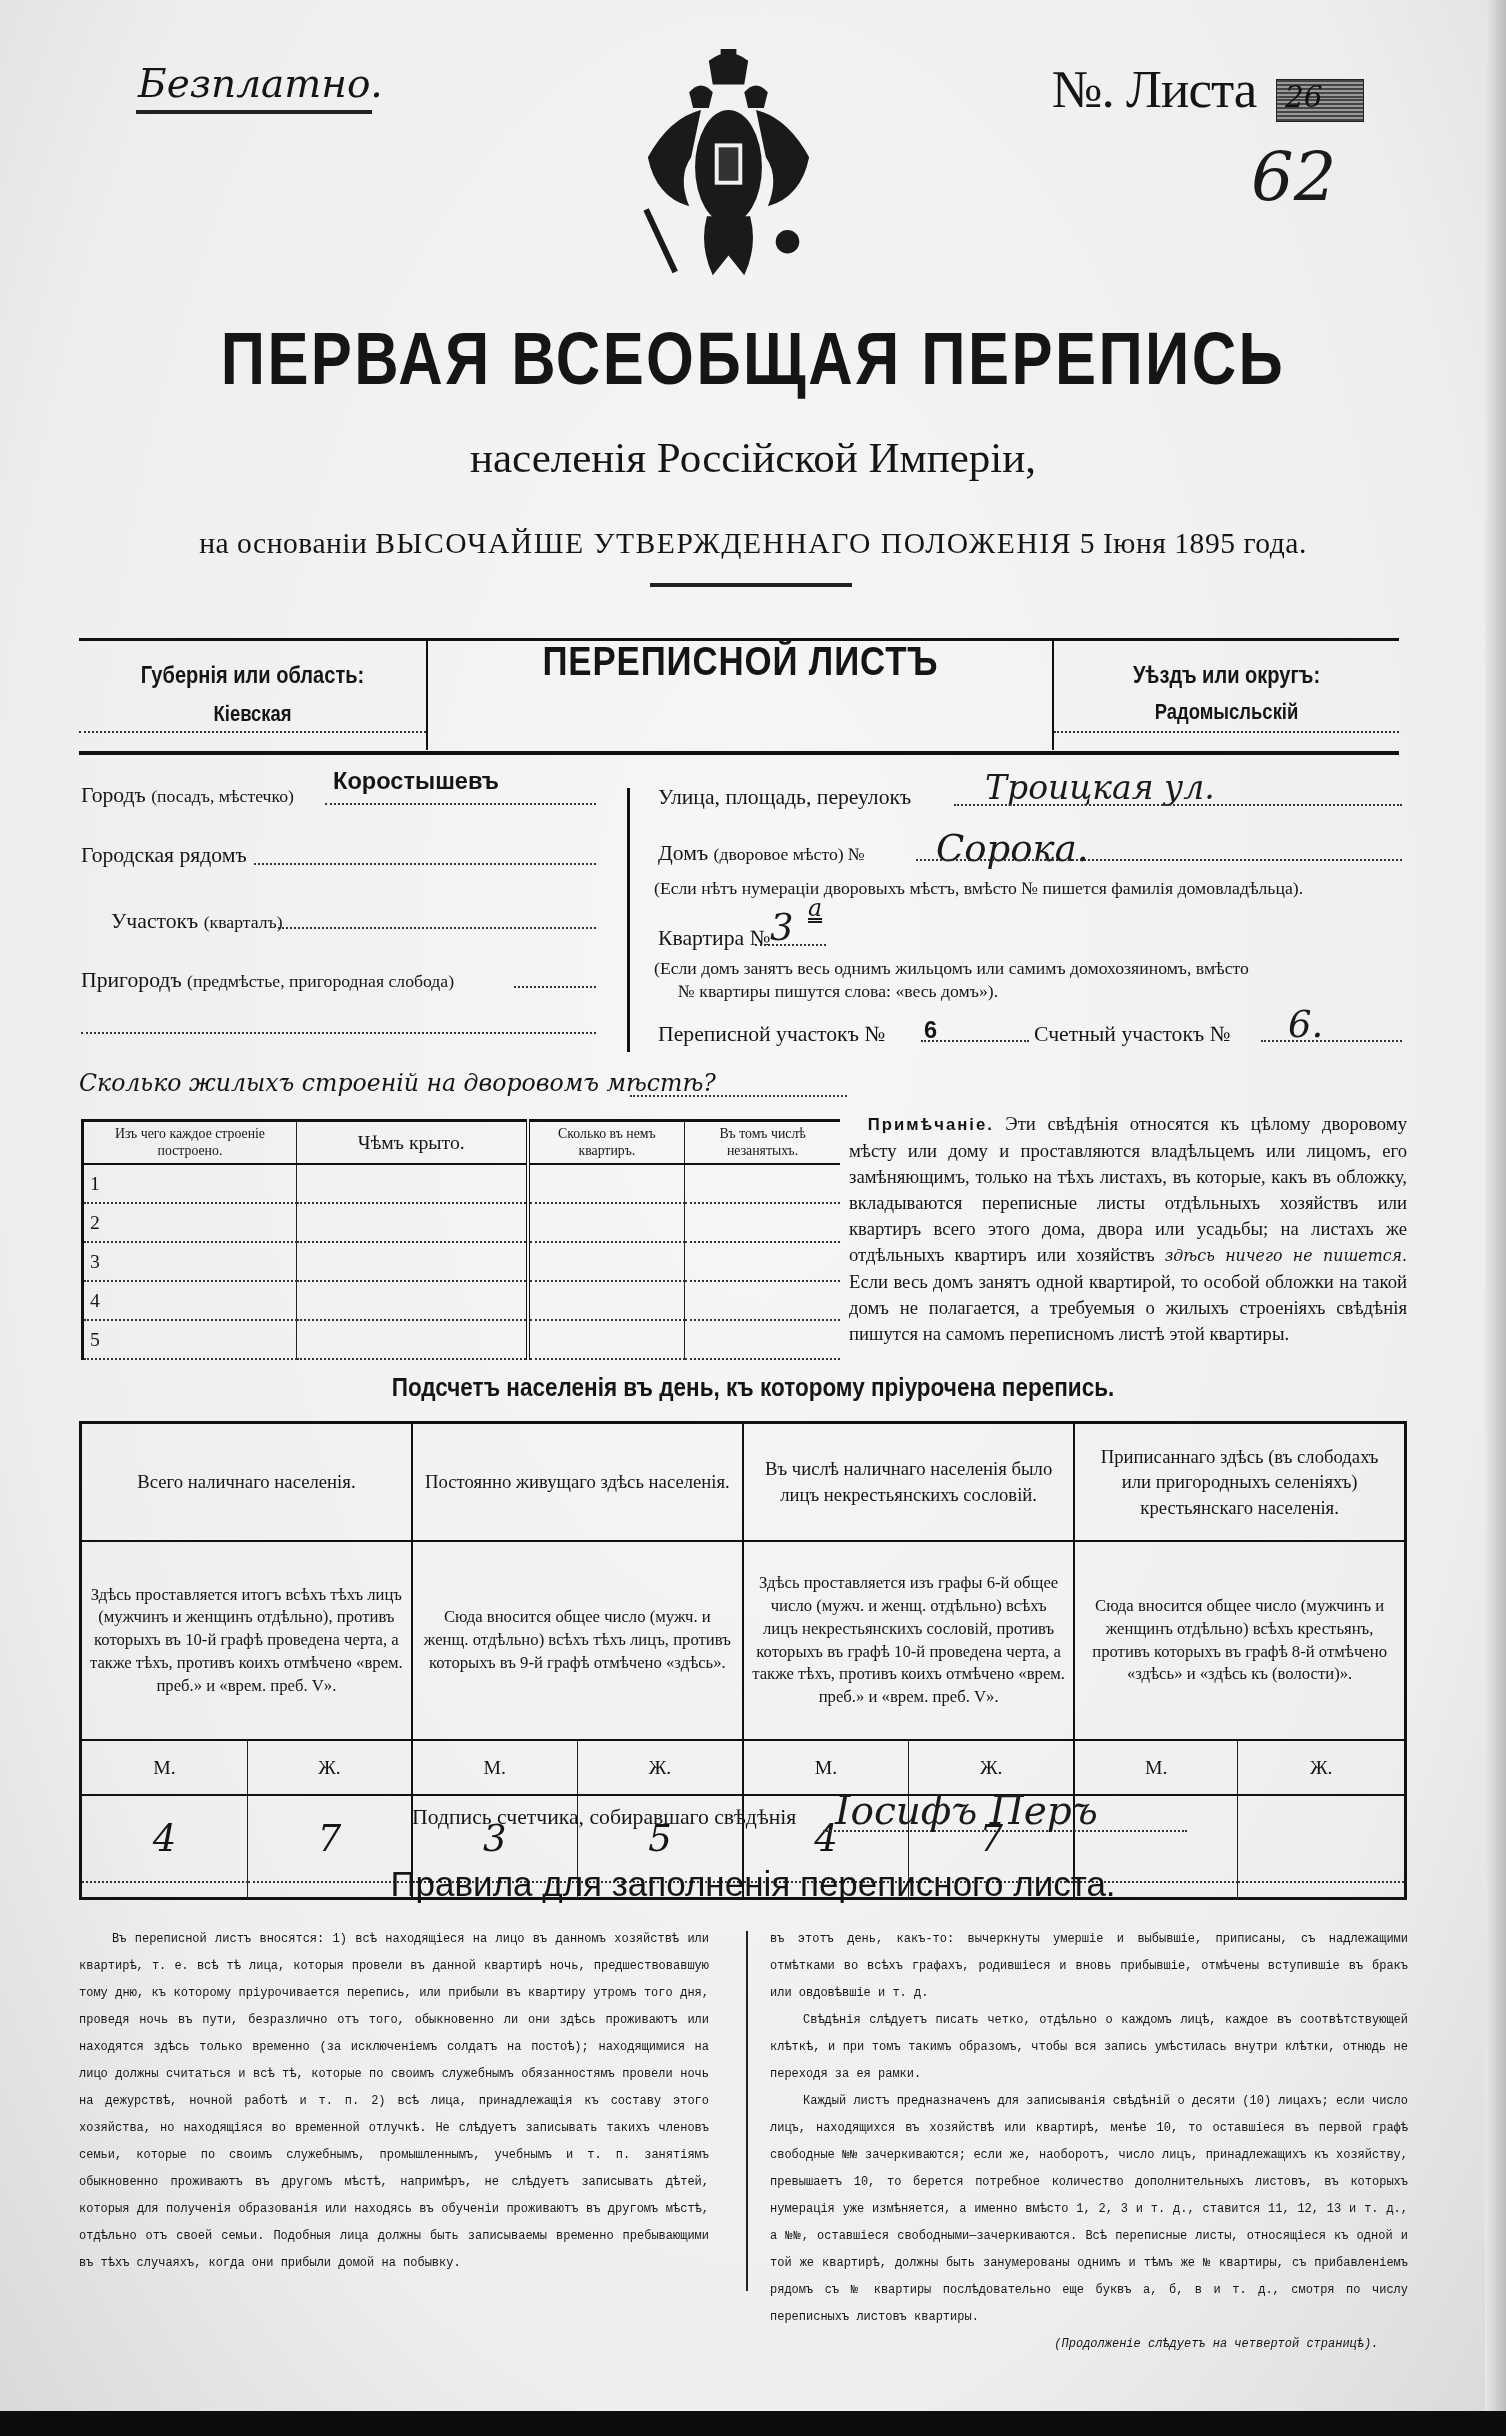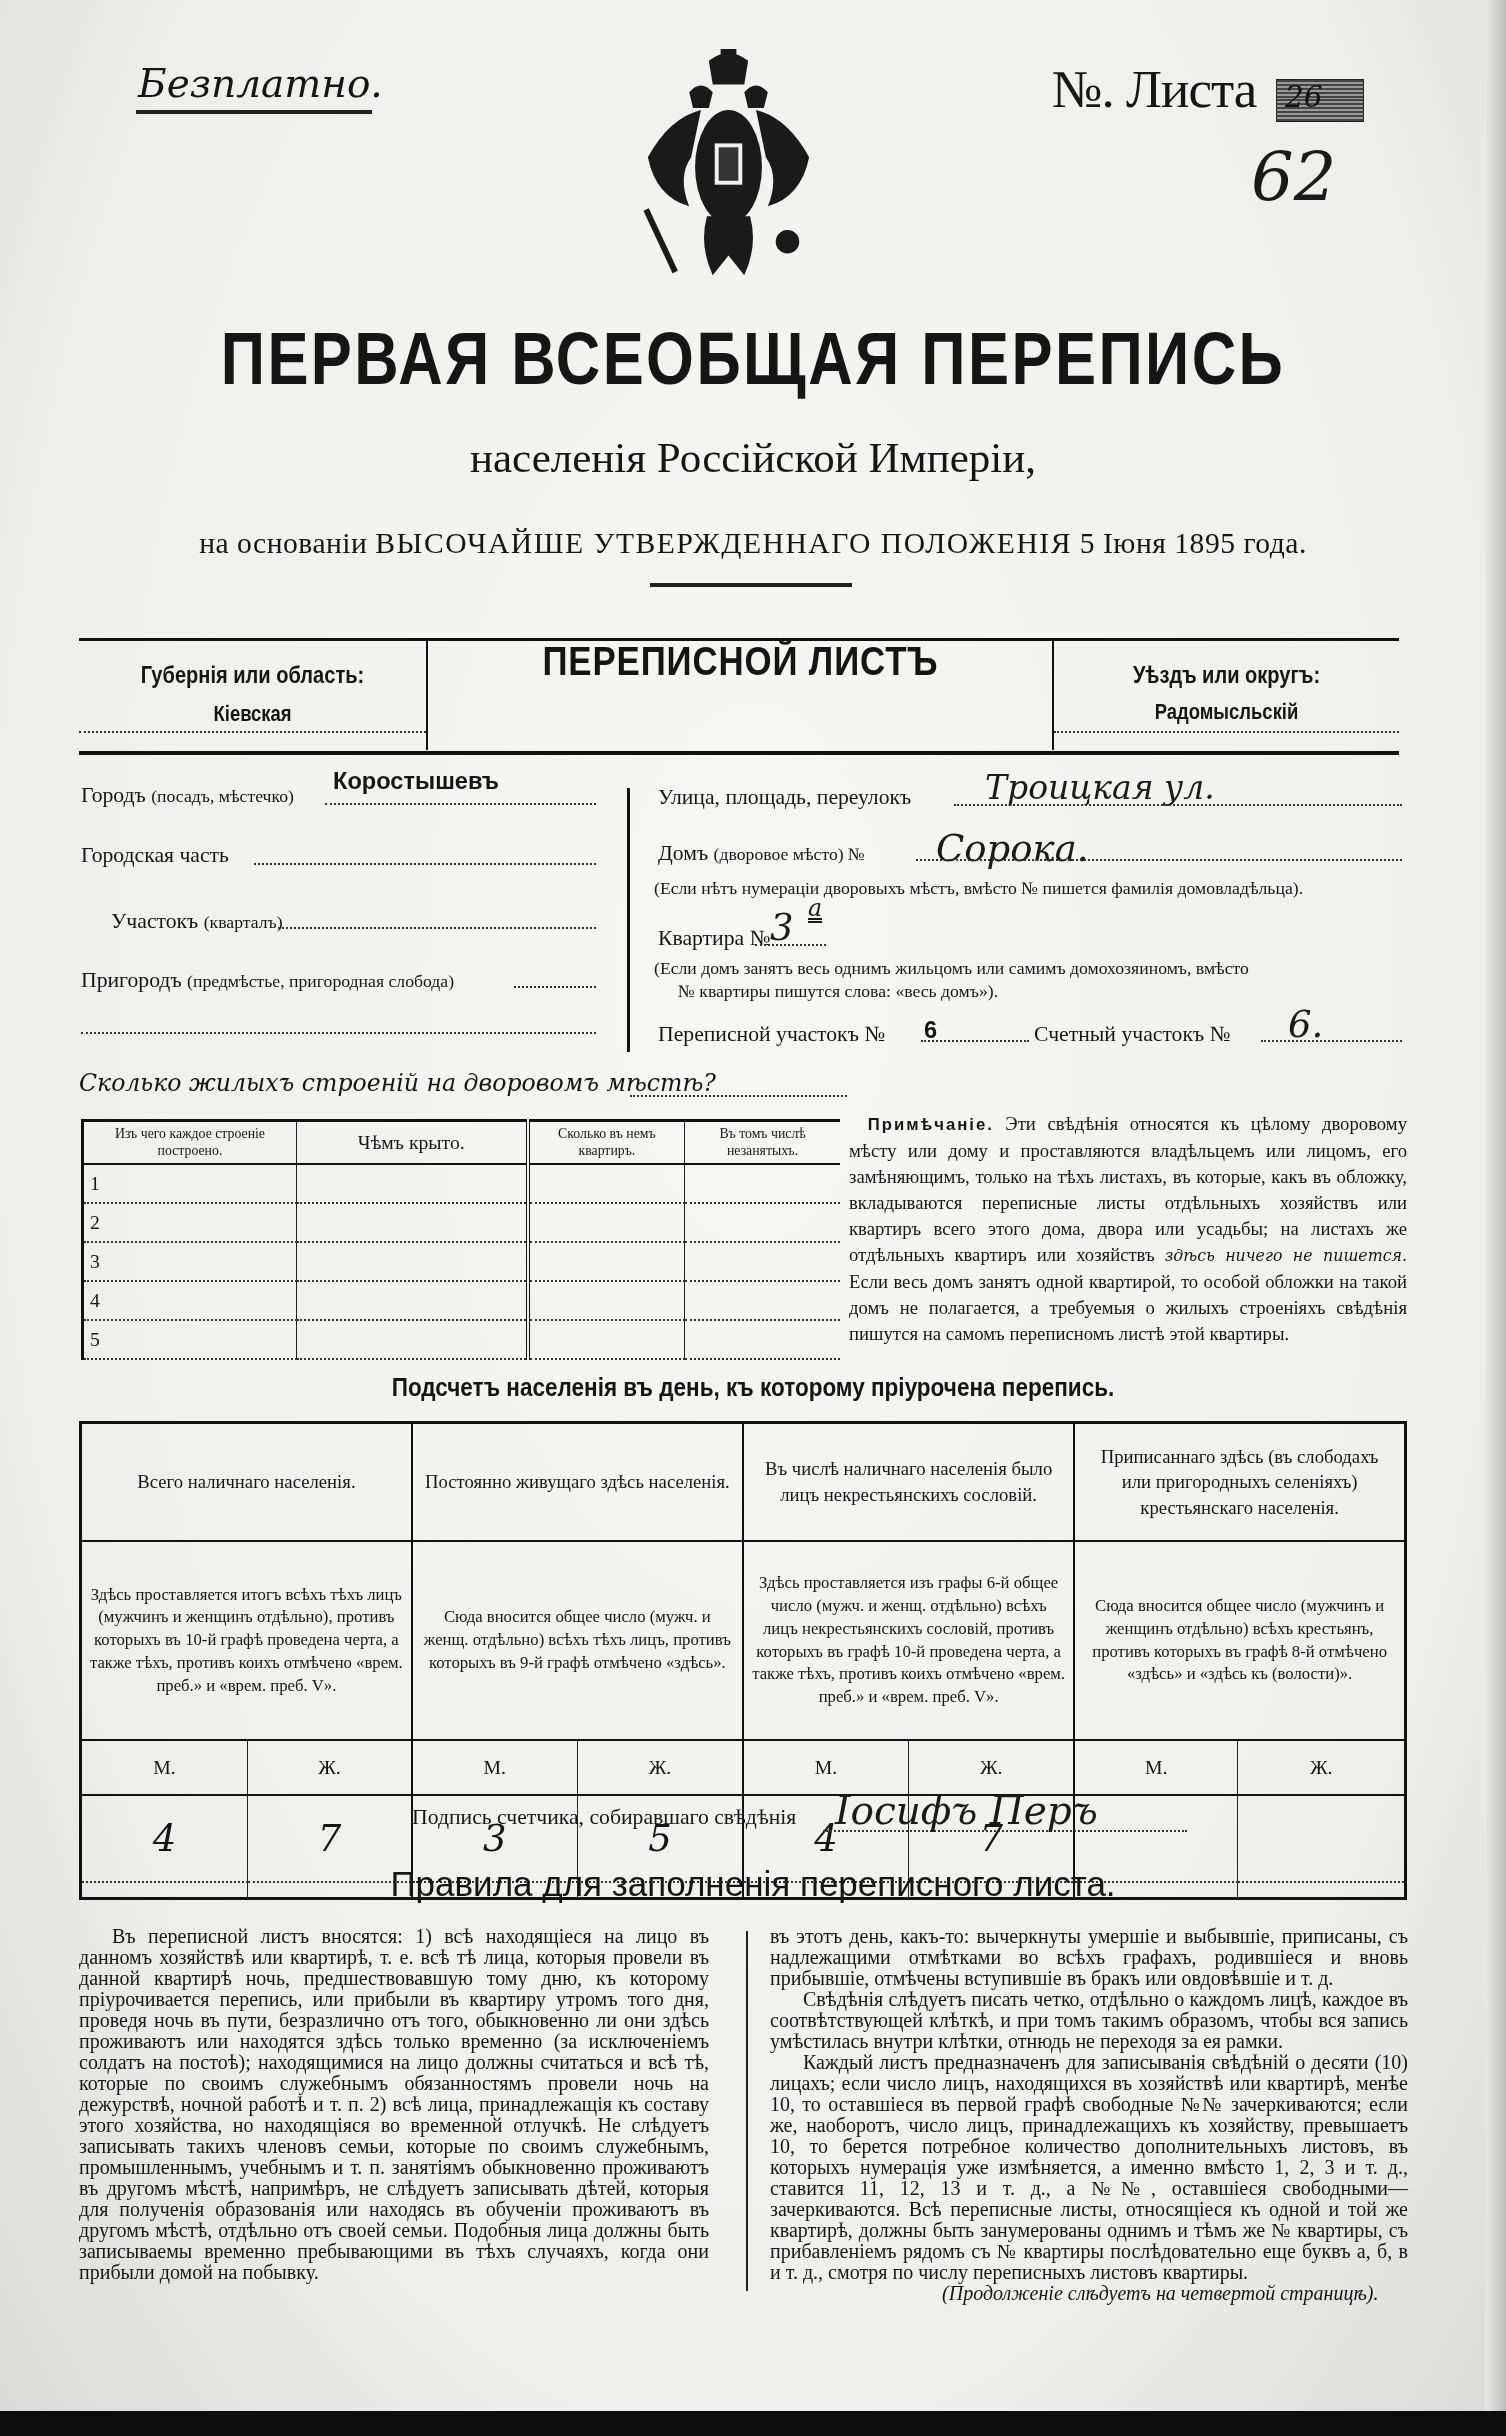--- a/index.html
+++ b/index.html
@@ -75,21 +75,21 @@
   table.cnt .hd td { height:116px; font-size:18.7px; line-height:25.6px; border-bottom:2px solid #111; padding:0 9.9px; }
   table.cnt .ds td { height:197px; font-size:16.7px; line-height:22.7px; border-bottom:2px solid #111; padding:0 7.9px; text-align:center; }
   table.cnt .mf td { height:51px; font-size:19.7px; border-bottom:2px solid #111; }
   table.cnt .vals td { height:83px; font-family:"DejaVu Serif",serif; font-style:italic; font-size:37px; border-bottom:2px dotted #333; }
   table.cnt .gap td { height:11.8px; }
 
   .signature { left:412px; top:1805px; font-family:"Liberation Serif",serif; font-size:21.7px; }
   .sig-dots { left:823px; top:1830px; width:364px; }
   .sig-hand { left:835px; top:1788px; font-size:39px; }
   .rules-title { left:0; width:1506px; top:1864px; text-align:center; font-family:"Liberation Sans",sans-serif; font-size:35px; }
-  .rules-col { font-family:Liberation Serif, serif; font-size:20px; line-height:21px; text-align:justify; }
+  .rules-col { font-family:Liberation Mono, monospace; font-size:12px; line-height:27px; text-align:justify; }
   .rules-col p { margin:0; text-indent:33px; }
   .rules-left { left:79px; top:1926px; width:630px; }
   .rules-right { left:770px; top:1926px; width:638px; }
   .rules-vr { left:746px; top:1931px; width:2px; height:360px; background:#222; }
   .cont { text-align:right; font-style:italic; padding-right:29.6px; }
 </style>
 </head>
 <body>
 
 <div class="page">
@@ -146,21 +146,21 @@
   <div class="abs uezd-val">Радомысльскій</div>
   <div class="abs uezd-dots"></div>
 
   <div class="abs field" style="left:81px;top:783px;">
     <span>Городъ</span>
     <small>(посадъ, мѣстечко)</small>
   </div>
   <div class="abs stamp" style="left:333px;top:768px;">Коростышевъ</div>
   <div class="abs dots" style="left:325px;top:803px;width:271px;"></div>
 
-  <div class="abs field" style="left:81px;top:843px;">Городская часть</div>
+  <div class="abs field" style="left:81px;top:843px;">Городская рядомъ</div>
   <div class="abs dots" style="left:254px;top:863px;width:342px;"></div>
 
   <div class="abs field" style="left:81px;top:909px;margin-left:30px;">
     <span>Участокъ</span>
     <small>(кварталъ)</small>
   </div>
   <div class="abs dots" style="left:278px;top:927px;width:318px;"></div>
 
   <div class="abs field" style="left:81px;top:968px;">
     <span>Пригородъ</span>

